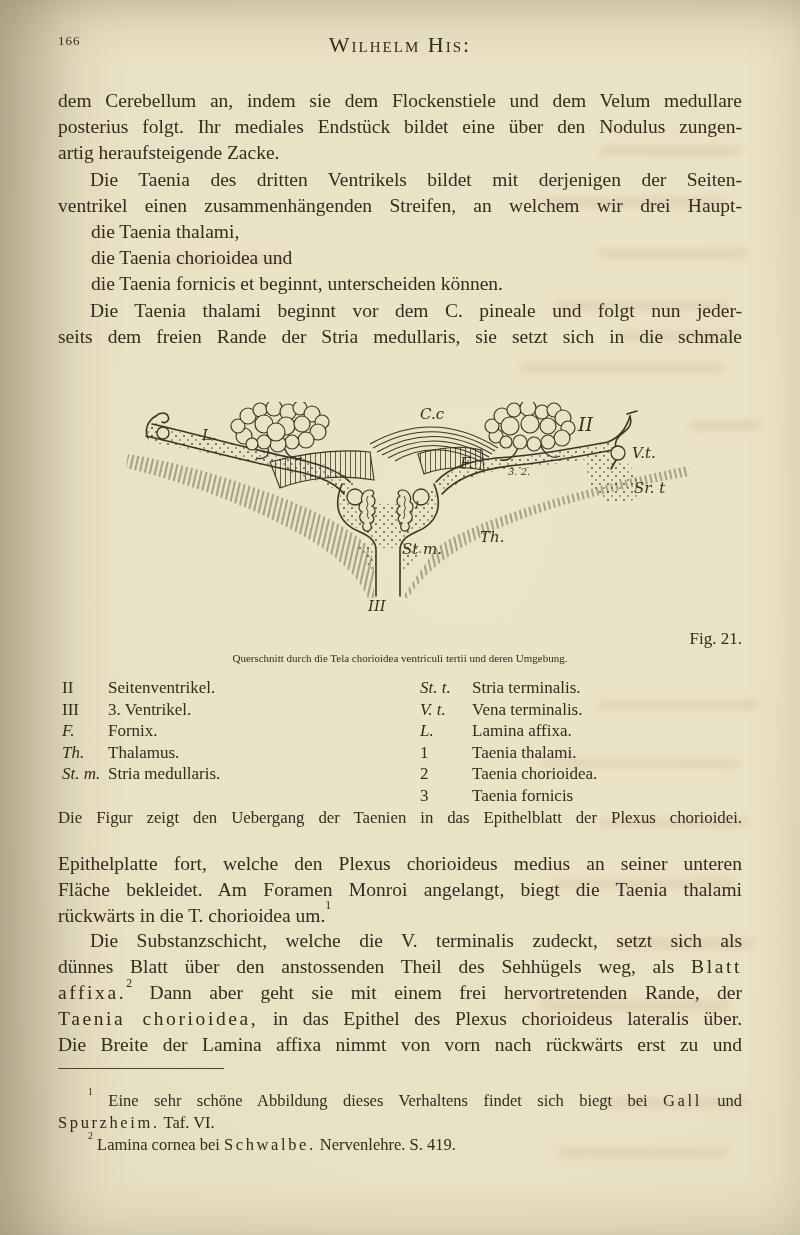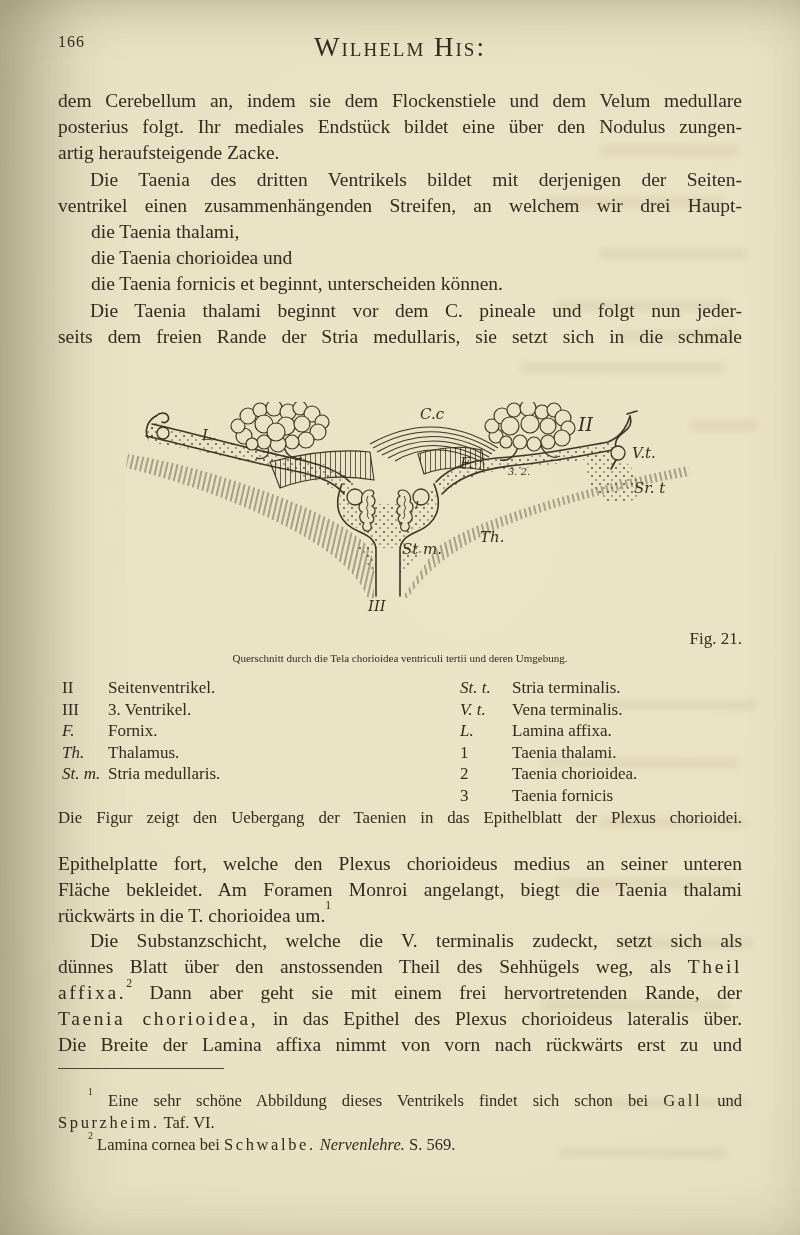--- a/index.html
+++ b/index.html
@@ -8,46 +8,46 @@
     background:radial-gradient(130% 105% at 58% 42%, #ece4c6 0%, #e9e1c3 50%, #e1d9bb 80%, #d5cdad 100%);
     font-family:"Liberation Serif","DejaVu Serif",serif;
     color:#322b20;
   }
   .vignette{position:absolute;inset:0;pointer-events:none;
     box-shadow:inset 80px 0 70px -38px rgba(118,110,80,.5),
                inset 0 34px 55px -34px rgba(118,110,80,.38),
                inset -18px -18px 60px -30px rgba(140,132,100,.28);}
   .smudge{position:absolute;background:#a89f78;opacity:.16;filter:blur(3px);border-radius:6px;pointer-events:none;}
 
-  .pagenum{position:absolute;left:58px;top:33px;font-size:16px;letter-spacing:1px;}
+  .pagenum{position:absolute;left:58px;top:33px;font-size:13px;letter-spacing:1px;}
   .runtitle{position:absolute;left:0;right:0;top:32px;text-align:center;
-    font-variant:small-caps;font-size:27px;letter-spacing:2px;}
+    font-variant:small-caps;font-size:22px;letter-spacing:2px;}
 
   .textblock{position:absolute;left:58px;width:684px;font-size:19.5px;}
   #body-top{top:88px;}
   #body-bottom{top:851px;}
   .ln{height:26.2px;line-height:26.2px;overflow:visible;}
   #body-bottom .ln{height:25.8px;line-height:25.8px;}
   .ln.j{text-align:justify;text-align-last:justify;}
   .ln.ind{text-indent:32px;}
   .ln.ind2{padding-left:33px;}
   .ln .sp{letter-spacing:2.6px;}
-  .ln .it{font-style:italic;}
+  .ln .it{}
   .ln sup{font-size:.6em;line-height:0;position:relative;top:-.42em;}
 
   .figwrap{position:absolute;left:118px;top:402px;width:580px;height:218px;}
   .flab{font-family:"DejaVu Serif",serif;font-style:italic;font-size:15px;fill:#35301f;}
   .flab.big{font-size:19px;}
   .flab.tiny{font-size:10px;}
 
   .fignum{position:absolute;left:58px;top:629px;width:684px;text-align:right;font-size:17px;}
   .figtitle{position:absolute;left:58px;top:652px;width:684px;text-align:center;font-size:11px;}
   .lcol{position:absolute;top:677px;font-size:17px;}
   #legend-left{left:62px;width:300px;}
-  #legend-right{left:420px;width:322px;margin-left:40px;}
+  #legend-right{left:420px;width:322px;}
   .lrow{display:flex;height:21.5px;line-height:21.5px;}
   .labbr{flex:0 0 46px;}
   #legend-right .labbr{flex:0 0 52px;}
   .labbr.it{font-style:italic;}
   .fignote{position:absolute;left:58px;top:808px;width:684px;font-size:16.8px;
     text-align:justify;text-align-last:justify;}
 
   .fnrule{position:absolute;left:58px;top:1068px;width:166px;border-top:1.5px solid #4a4436;}
   #footnotes{top:1090px;font-size:16.5px;}
   #footnotes .ln{height:21.8px;line-height:21.8px;}
@@ -277,25 +277,25 @@
         <span class="ldesc">Taenia fornicis</span>
       </div>
     </div>
   <div class="fignote">Die Figur zeigt den Uebergang der Taenien in das Epithelblatt der Plexus chorioidei.</div>
 
   <div id="body-bottom" class="textblock">
       <div class="ln j"><span>Epithelplatte fort, welche den Plexus chorioideus medius an seiner unteren</span></div>
       <div class="ln j"><span>Fläche bekleidet.  Am Foramen Monroi angelangt, biegt die Taenia thalami</span></div>
       <div class="ln"><span>rückwärts in die T. chorioidea um.</span><sup>1</sup></div>
       <div class="ln j ind"><span>Die Substanzschicht, welche die V. terminalis zudeckt, setzt sich als</span></div>
-      <div class="ln j"><span>dünnes Blatt über den anstossenden Theil des Sehhügels weg, als </span><span class="sp">Theil</span></div>
+      <div class="ln j"><span>dünnes Blatt über den anstossenden Theil des Sehhügels weg, als </span><span class="sp">Blatt</span></div>
       <div class="ln j"><span class="sp">affixa.</span><sup>2</sup><span>  Dann aber geht sie mit einem frei hervortretenden Rande, der</span></div>
       <div class="ln j"><span class="sp">Taenia chorioidea,</span><span> in das Epithel des Plexus chorioideus lateralis über.</span></div>
       <div class="ln j"><span>Die Breite der Lamina affixa nimmt von vorn nach rückwärts erst zu und</span></div>
     </div>
 
   <div class="fnrule"></div>
   <div id="footnotes" class="textblock">
-      <div class="ln j ind"><sup>1</sup><span> Eine sehr schöne Abbildung dieses Ventrikels findet sich schon bei </span><span class="sp">Gall</span><span> und</span></div>
+      <div class="ln j ind"><sup>1</sup><span> Eine sehr schöne Abbildung dieses Verhaltens findet sich biegt bei </span><span class="sp">Gall</span><span> und</span></div>
       <div class="ln"><span class="sp">Spurzheim.</span><span>  Taf. VI.</span></div>
-      <div class="ln ind"><sup>2</sup><span> Lamina cornea bei </span><span class="sp">Schwalbe.</span><span>  </span><span class="it">Nervenlehre.</span><span>  S. 569.</span></div>
+      <div class="ln ind"><sup>2</sup><span> Lamina cornea bei </span><span class="sp">Schwalbe.</span><span>  </span><span class="it">Nervenlehre.</span><span>  S. 419.</span></div>
     </div>
 </div>
 
 </body></html>

